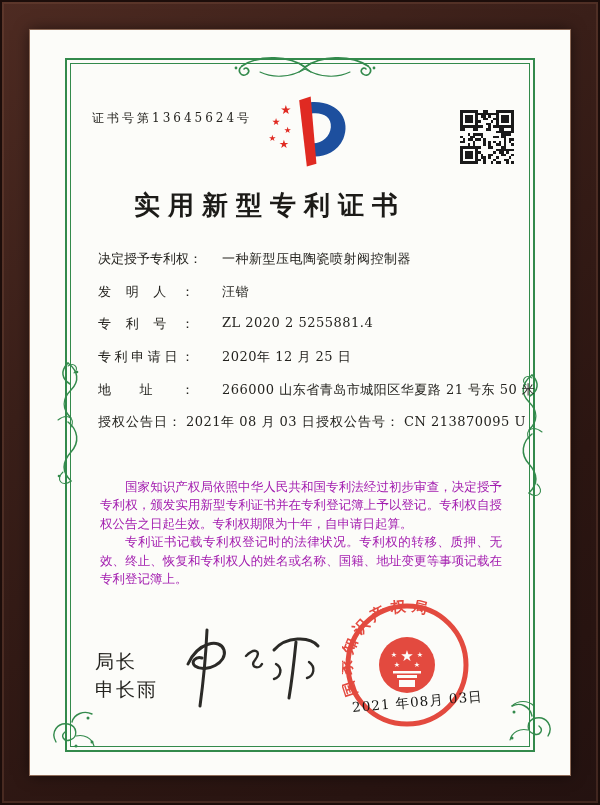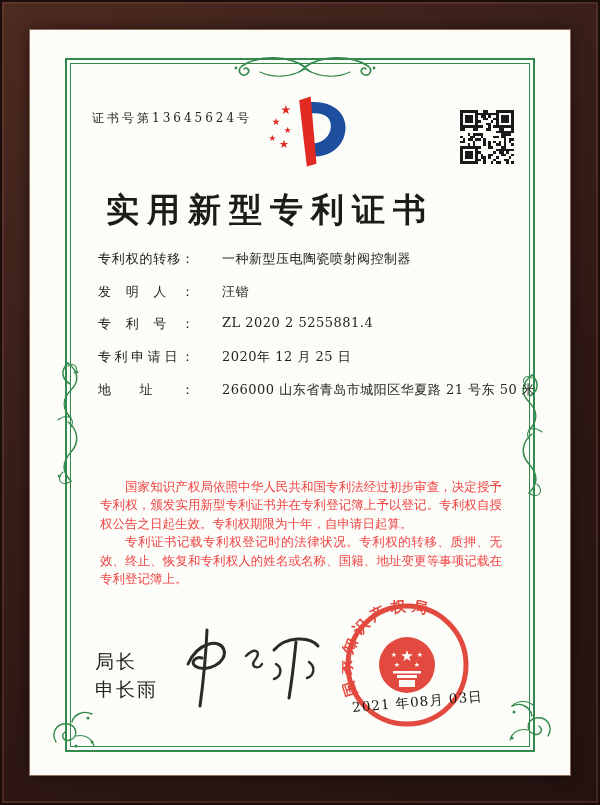--- a/index.html
+++ b/index.html
@@ -19,34 +19,34 @@
   .orn { position:absolute; color:#338a4c; }
   .orn svg { display:block; }
 
   .cert-no { position:absolute; left:62px; top:80px; font-size:12px; letter-spacing:3px; color:#24231f; }
 
   .logo { position:absolute; left:225px; top:62px; width:96px; height:80px; }
 
   .qr { position:absolute; left:430px; top:80px; width:54px; height:54px; }
 
   .title { position:absolute; left:0; top:158px; width:472px; text-align:center;
-    font-size:33px; font-weight:bold; letter-spacing:8px; color:#1c1b18; text-indent:8px; }
+    font-size:26px; font-weight:bold; letter-spacing:8px; color:#1c1b18; text-indent:8px; }
 
   .fields { position:absolute; left:68px; top:220px; width:420px; }
   .field-row { height:32.7px; font-size:13px; color:#24231f; white-space:nowrap; }
   .flabel { display:inline-block; width:96px; text-align:justify; text-align-last:justify; vertical-align:top; }
   .fvalue { margin-left:28px; letter-spacing:.5px; }
 
   .grant-row { position:relative; height:32px; font-size:13px; color:#24231f; white-space:nowrap; }
   .grant-right { position:absolute; left:218px; top:0; }
   .glabel { letter-spacing:1px; }
   .gvalue { margin-left:4px; letter-spacing:.5px; }
 
   .paras { position:absolute; left:70px; top:448px; width:402px; font-size:12.5px;
-    line-height:18.4px; color:#ef4444; text-align:justify; }
+    line-height:18.4px; color:#a21caf; text-align:justify; }
   .paras p { text-indent:2em; margin:0; }
 
   .footer-left { position:absolute; left:65px; top:617px; font-size:19px; color:#24231f; line-height:28px; letter-spacing:2px; }
 
   .signature { position:absolute; left:132px; top:592px; width:170px; height:95px; }
 
   .seal { position:absolute; left:312px; top:570px; width:130px; height:130px; }
   .seal-date { position:absolute; left:322px; top:663px; width:140px; font-size:13.5px;
     color:#161614; letter-spacing:1px; transform:rotate(-5deg); white-space:nowrap; }
 </style>
@@ -354,33 +354,41 @@
           <rect x="15" y="20" width="1" height="1" fill="#1a1a1a"></rect>
           <rect x="18" y="20" width="1" height="1" fill="#1a1a1a"></rect>
           <rect x="20" y="20" width="1" height="1" fill="#1a1a1a"></rect>
         </svg>
     </div>
 
     <div class="title">实用新型专利证书</div>
 
     <div class="fields">
       <div class="field-row">
-        <span class="flabel">专利权的转移：</span><span class="fvalue">一种新型压电陶瓷喷射阀控制器</span>
+        <span class="flabel">决定授予专利权：</span><span class="fvalue">一种新型压电陶瓷喷射阀控制器</span>
       </div>
       <div class="field-row">
         <span class="flabel">发明人：</span><span class="fvalue">汪锴</span>
       </div>
       <div class="field-row">
         <span class="flabel">专利号：</span><span class="fvalue">ZL 2020 2 5255881.4</span>
       </div>
       <div class="field-row">
         <span class="flabel">专利申请日：</span><span class="fvalue">2020年 12 月 25 日</span>
       </div>
       <div class="field-row">
         <span class="flabel">地址：</span><span class="fvalue">266000 山东省青岛市城阳区华夏路 21 号东 50 米</span>
+      </div>
+      <div class="grant-row">
+        <span>
+          <span class="glabel">授权公告日：</span><span class="gvalue">2021年 08 月 03 日</span>
+        </span>
+        <span class="grant-right">
+          <span class="glabel">授权公告号：</span><span class="gvalue">CN 213870095 U</span>
+        </span>
       </div>
     </div>
 
     <div class="paras">
       <p>国家知识产权局依照中华人民共和国专利法经过初步审查，决定授予专利权，颁发实用新型专利证书并在专利登记簿上予以登记。专利权自授权公告之日起生效。专利权期限为十年，自申请日起算。</p>
       <p>专利证书记载专利权登记时的法律状况。专利权的转移、质押、无效、终止、恢复和专利权人的姓名或名称、国籍、地址变更等事项记载在专利登记簿上。</p>
     </div>
 
     <div class="footer-left">
       <div>局长</div>

